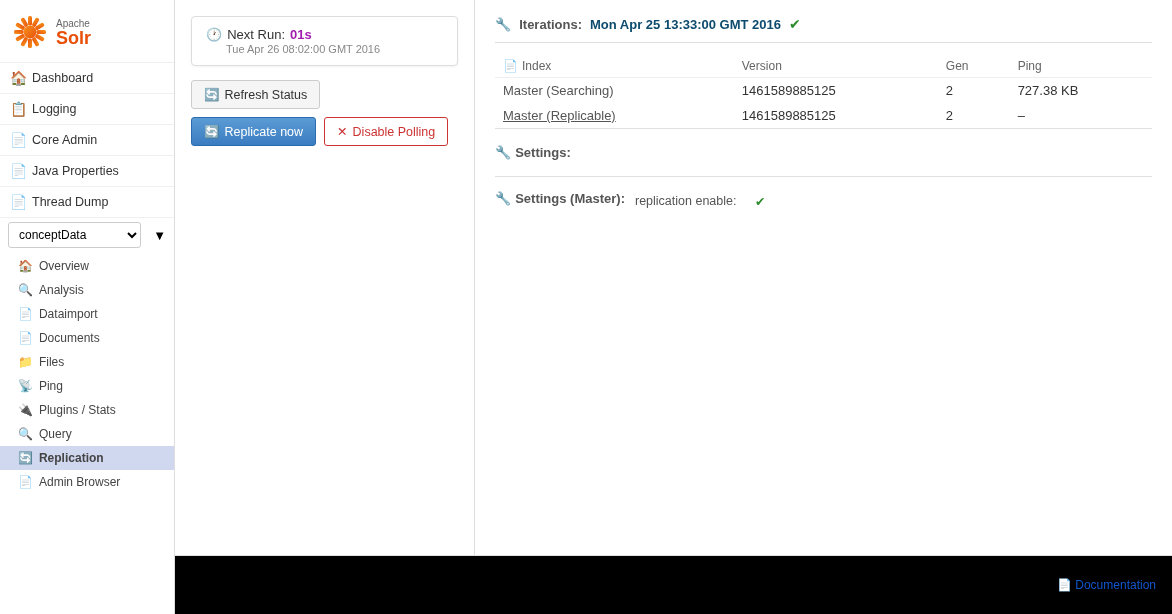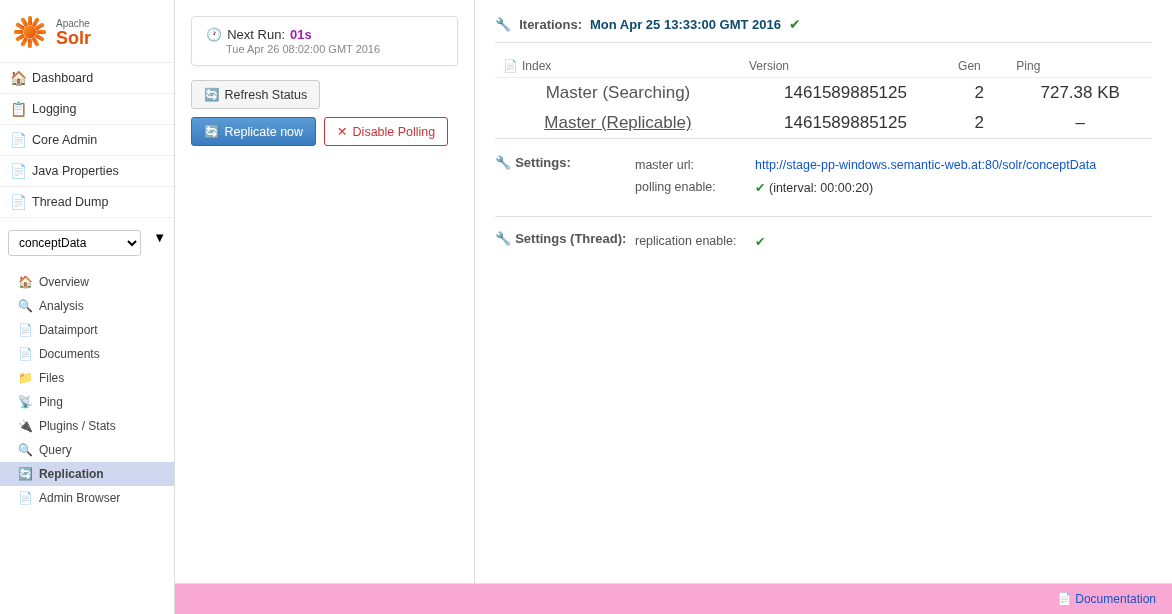--- a/index.html
+++ b/index.html
@@ -41,23 +41,23 @@
       padding: 7px 10px;
       cursor: pointer;
       color: #333;
       font-size: 12.5px;
       gap: 6px;
       border-bottom: 1px solid #f0f0f0;
     }
     .nav-icon { font-size: 14px; width: 16px; text-align: center; }
 
     .core-selector {
-      margin: 12px 8px;
-      display: flex;
-      align-items: flex-start;
+      margin: 4px 8px;
+      display: flex;
+      align-items: center;
       gap: 12px;
     }
     .core-selector select {
       flex: 1;
       padding: 4px 6px;
       font-size: 12px;
       border: 1px solid #ccc;
       border-radius: 3px;
       background: #fff;
     }
@@ -189,23 +189,22 @@
     .index-table th {
       text-align: left;
       color: #666;
       font-weight: normal;
       font-size: 12px;
       padding: 4px 8px;
       border-bottom: 1px solid #eee;
     }
     .index-table td {
       padding: 5px 8px;
-      font-size: 17px;
+      font-size: 13px;
       color: #333;
-      text-align: center;
     }
     .index-table tbody tr:last-child td { border-bottom: 1px solid #e0e0e0; }
 
     .settings-section {
       margin-bottom: 14px;
       padding-bottom: 14px;
       border-bottom: 1px solid #e0e0e0;
     }
     .settings-row {
       display: flex;
@@ -220,24 +219,24 @@
       padding: 3px 0;
     }
     .settings-value {
       color: #333;
       font-size: 12.5px;
       padding: 3px 0;
     }
 
     
     .footer {
-      padding: 8px 16px;
+      padding: 22px 16px;
       text-align: right;
       border-top: 1px solid #e0e0e0;
-      background: #f9a8d4;
+      background: #000000;
       font-size: 12px;
       color: #555;
     }
     .footer a { color: #1155cc; text-decoration: none; }
 
     
     .solr-rays {
       width: 40px;
       height: 40px;
     }
@@ -416,43 +415,28 @@
     </tr>
           </tbody>
       </table>
 
       <div class="settings-section">
         <div class="settings-row">
           <div style="display:flex;align-items:flex-start;gap:4px;width:140px;flex-shrink:0;">
             <span>🔧</span>
             <span class="section-title">Settings:</span>
           </div>
-          <div>
-            <div class="settings-row">
-              <div class="settings-key">master url:</div>
-              <div class="settings-value">
-                <span style="color:#1155cc;">http://stage-pp-windows.semantic-web.at:80/solr/conceptData</span>
-              </div>
-            </div>
-            <div class="settings-row">
-              <div class="settings-key">polling enable:</div>
-              <div class="settings-value">
-                <span style="color:#2a8a2a;">✔</span>
-                <span> (interval: 00:00:20)</span>
-              </div>
-            </div>
-          </div>
         </div>
       </div>
 
       <div class="settings-section" style="border-bottom:none;">
         <div class="settings-row">
           <div style="display:flex;align-items:flex-start;gap:4px;width:140px;flex-shrink:0;">
             <span>🔧</span>
-            <span class="section-title">Settings (Thread):</span>
+            <span class="section-title">Settings (Master):</span>
           </div>
           <div>
             <div class="settings-row">
               <div class="settings-key">replication enable:</div>
               <div class="settings-value">
                 <span style="color:#2a8a2a;">✔</span>
               </div>
             </div>
           </div>
         </div>

